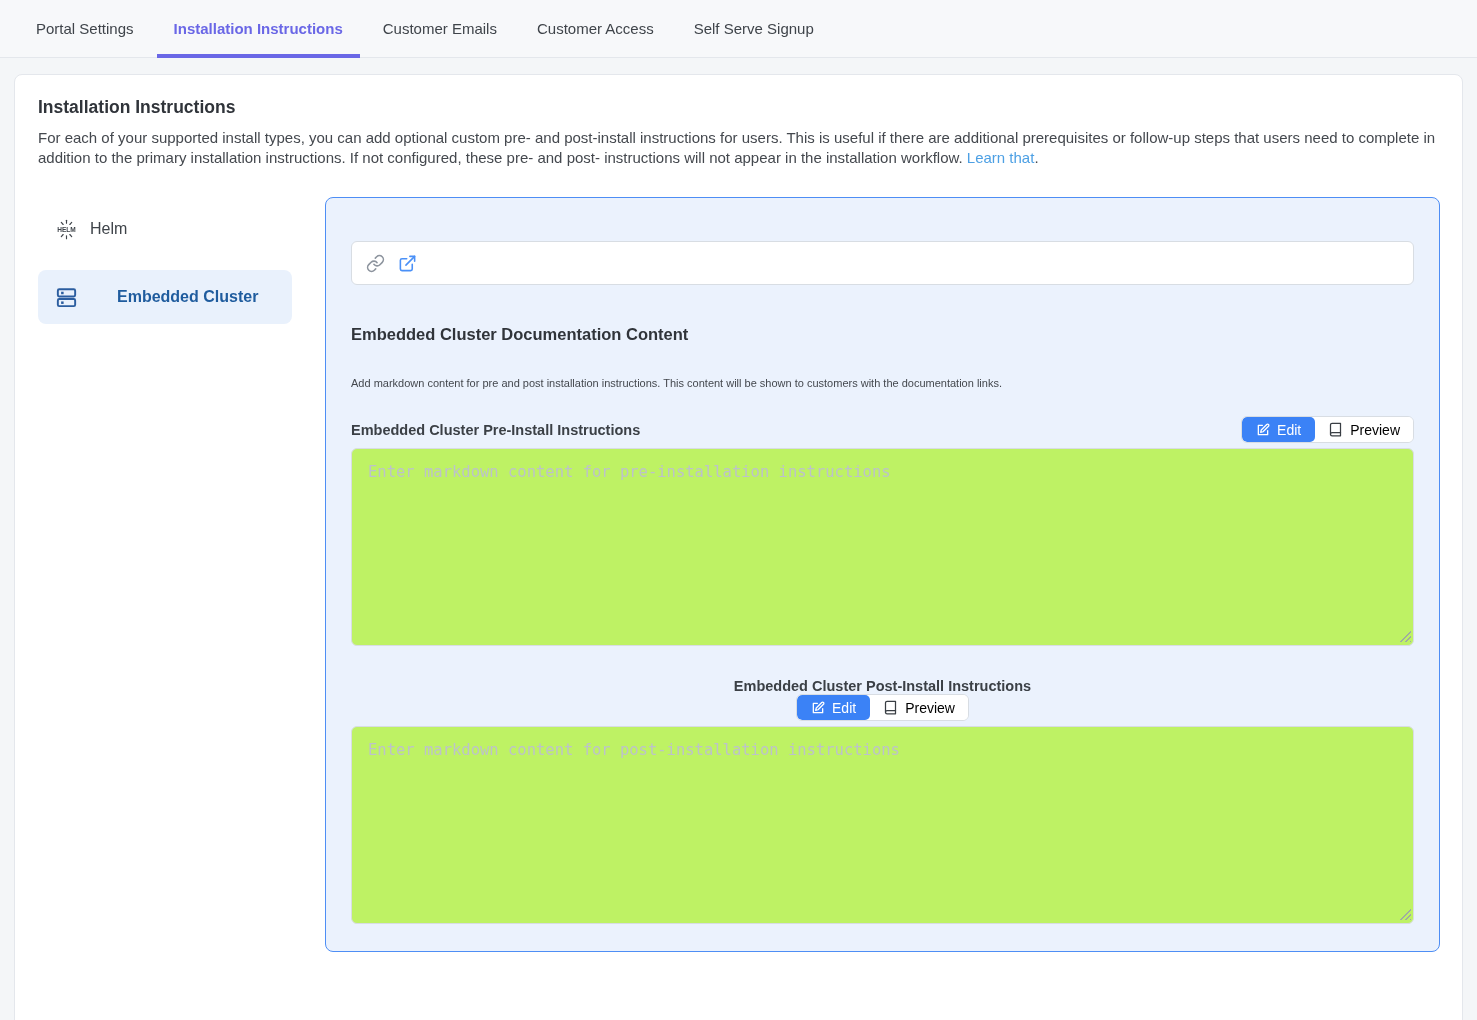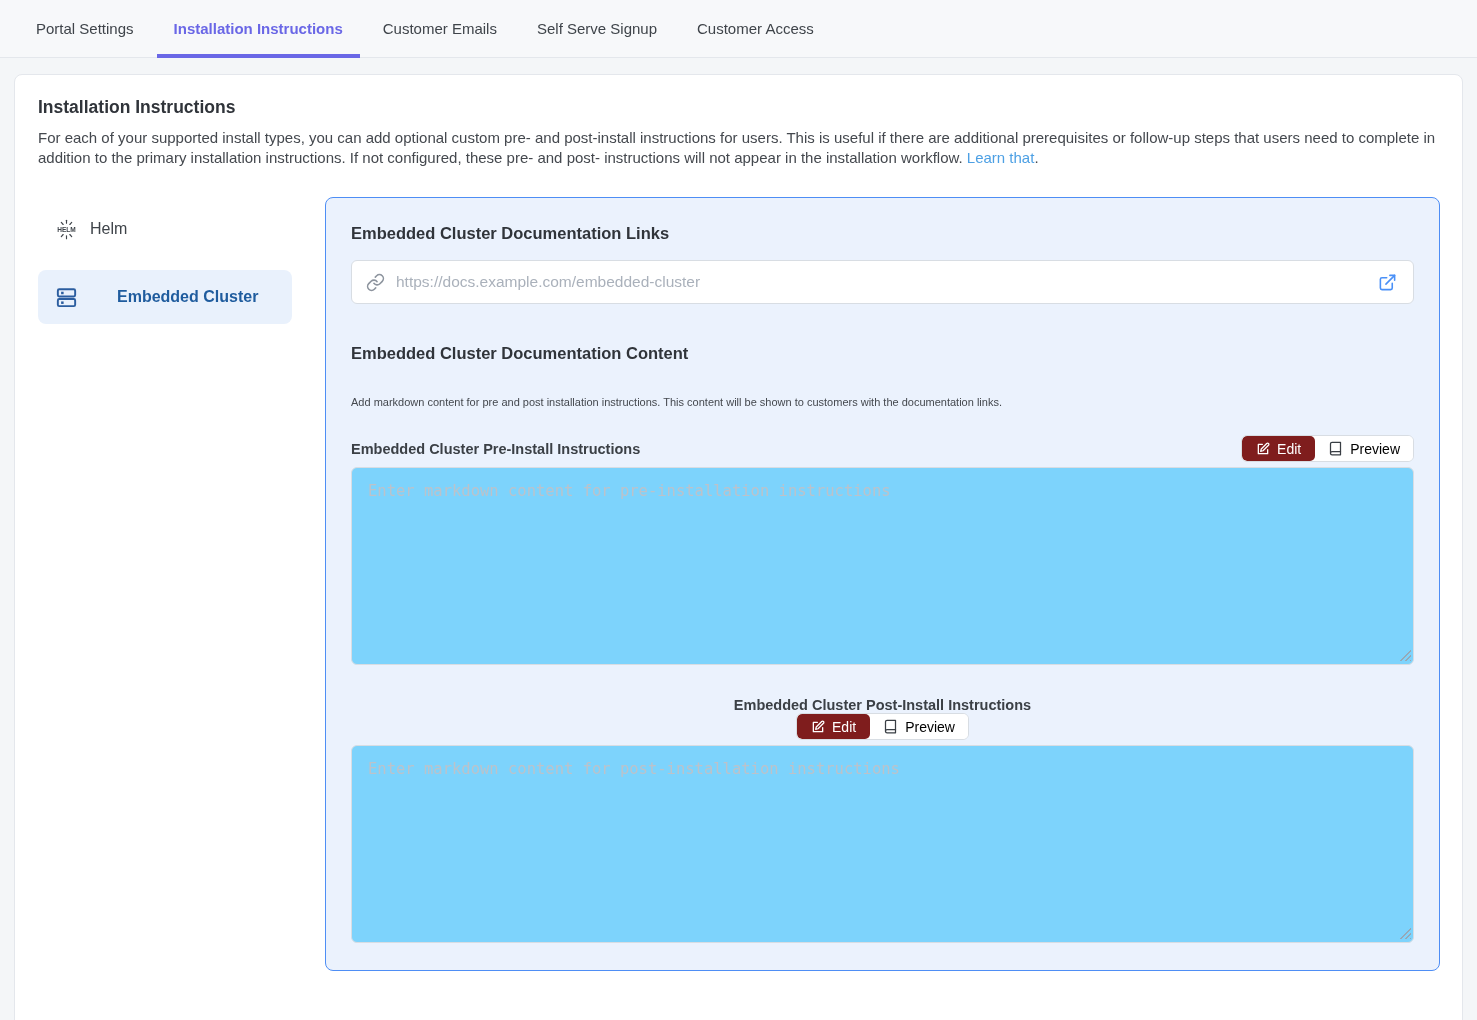--- a/index.html
+++ b/index.html
@@ -47,42 +47,42 @@
 
   .content-title { margin-top:40px; }
   .panel-desc { margin-top:33px; font-size:11px; color:#44484e; }
 
   .editor-head { display:flex; align-items:center; justify-content:space-between; margin-top:27px; }
   .editor-head.second { margin-top:32px;flex-direction:column; }
   .btn-group { display:flex; align-items:stretch; height:27px; background:#ffffff;
                border:1px solid #d8dde3; border-radius:6px; overflow:hidden; }
   .seg-btn { display:flex; align-items:center; gap:7px; font-size:14px; border:none; cursor:pointer;
              padding:0 13px; background:#ffffff; color:#000000; font-family:"Liberation Sans",sans-serif; }
-  .seg-btn.edit { background:#7f1d1d; color:#ffffff; border-radius:5px; padding:0 14px; }
+  .seg-btn.edit { background:#3b82f6; color:#ffffff; border-radius:5px; padding:0 14px; }
 
   .ta-wrap { position:relative; margin-top:5px; }
-  .md-textarea { display:block; width:100%; height:198px; background:#7dd3fc; border:1px solid #d8dde3;
+  .md-textarea { display:block; width:100%; height:198px; background:#bef264; border:1px solid #d8dde3;
                  border-radius:6px; resize:none; outline:none; padding:14px 16px;
                  font-family:"DejaVu Sans Mono",monospace; font-size:15.5px; color:#30343a; }
   .md-textarea::placeholder { color:#bcc2ca; }
   .resize-handle { position:absolute; right:3px; bottom:4px; width:12px; height:12px; opacity:.85;
                    background:repeating-linear-gradient(135deg, transparent 0 2.2px, #9aa1ab 2.2px 3.4px);
                    clip-path:polygon(100% 0, 0 100%, 100% 100%); pointer-events:none; }
 </style>
 </head>
 <body>
 
 <div id="app">
 
   <nav class="tabbar">
     <div class="tab">Portal Settings</div>
     <div class="tab active">Installation Instructions</div>
     <div class="tab">Customer Emails</div>
+    <div class="tab">Customer Access</div>
     <div class="tab">Self Serve Signup</div>
-    <div class="tab">Customer Access</div>
   </nav>
 
   <main class="card">
     <h1 class="page-title">Installation Instructions</h1>
     <p class="page-desc"><span>For each of your supported install types, you can add optional custom pre- and post-install instructions for users. This is useful if there are additional prerequisites or follow-up steps that users need to complete in addition to the primary installation instructions. If not configured, these pre- and post- instructions will not appear in the installation workflow.</span>
       <a class="learn-more">Learn that</a><span>.</span></p>
 
     <div class="content-row">
 
       <div class="sidebar">
@@ -111,31 +111,29 @@
               <rect x="7.4" y="7" width="2.6" height="2.6" fill="#2b5d9f"></rect>
               <rect x="7.4" y="17.1" width="2.6" height="2.6" fill="#2b5d9f"></rect>
             </svg>
           </span>
           <span>Embedded Cluster</span>
         </div>
       </div>
 
       <section class="panel">
 
-        <h2>Embedded Cluster Documentation Links</h2>
 
 
         <div class="url-input-wrap">
           <span style="display:flex;">
             <svg width="19" height="19" viewBox="0 0 24 24" fill="none" stroke="#8d949e" stroke-width="2" stroke-linecap="round" stroke-linejoin="round">
               <path d="M10 13a5 5 0 0 0 7.54.54l3-3a5 5 0 0 0-7.07-7.07l-1.72 1.71"></path>
               <path d="M14 11a5 5 0 0 0-7.54-.54l-3 3a5 5 0 0 0 7.07 7.07l1.71-1.71"></path>
             </svg>
           </span>
-          <input class="url-input" type="text" placeholder="https://docs.example.com/embedded-cluster" style="">
           <button class="ext-link-btn">
             <span style="display:flex;">
               <svg width="19" height="19" viewBox="0 0 24 24" fill="none" stroke="#4a90f7" stroke-width="2" stroke-linecap="round" stroke-linejoin="round">
                 <path d="M18 13v6a2 2 0 0 1-2 2H5a2 2 0 0 1-2-2V8a2 2 0 0 1 2-2h6"></path>
                 <path d="M15 3h6v6"></path>
                 <path d="M10 14L21 3"></path>
               </svg>
             </span>
           </button>
         </div>

